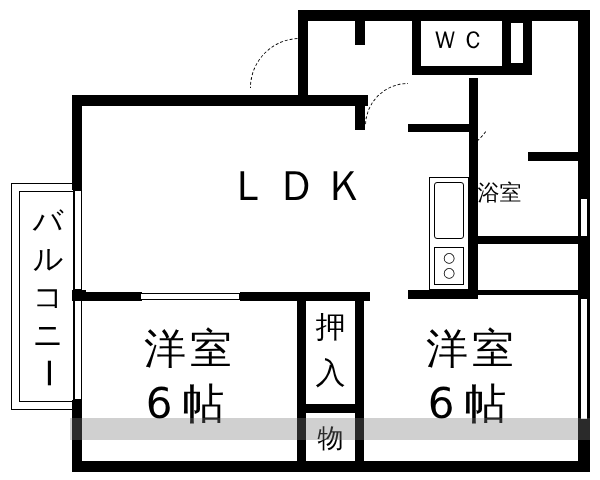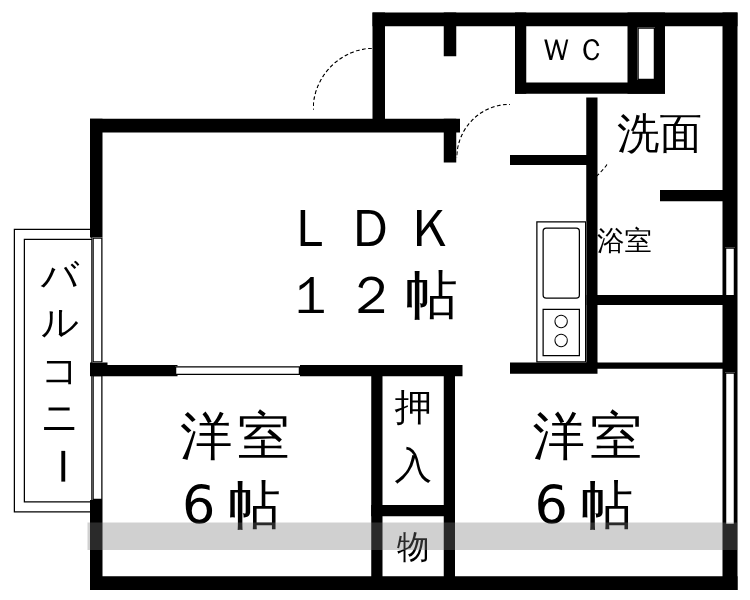--- a/index.html
+++ b/index.html
@@ -1,21 +1,21 @@
 <!DOCTYPE html>
 <html><head>
 <meta charset="utf-8">
 <style>
   html, body { margin: 0; padding: 0; }
   body { width: 600px; height: 480px; background: #ffffff; position: relative; overflow: hidden; font-family: "DejaVu Sans", sans-serif; }
   .plan { position: absolute; left: 0; top: 0; width: 600px; height: 480px; }
   .w { position: absolute; background: #000; }
   .thin { position: absolute; border: 1.5px solid #000; background: #fff; box-sizing: border-box; }
   .lbl { position: absolute; color: #000; font-family: "DejaVu Sans", sans-serif; text-align: center; line-height: 1; white-space: nowrap; }
-  .room-big { font-size: 40px; letter-spacing: 6px; font-family: Liberation Mono, monospace; }
+  .room-big { font-size: 40px; letter-spacing: 6px; }
   .room-med { font-size: 30px; }
   .win { position: absolute; background: #fff; border: 1.5px solid #000; box-sizing: border-box; }
   .door-arc { position: absolute; border: 1.5px dashed #000; box-sizing: border-box; }
   .watermark { position: absolute; left: 70px; top: 418px; width: 520px; height: 22px; background: rgba(120,120,120,0.35); }
   .wm-text { position: absolute; left: 242px; top: 419px; font-size: 19px; color: #555; font-family: "Liberation Sans", sans-serif; letter-spacing: -0.5px; }
 </style>
 </head>
 <body>
 
 <div class="plan">
@@ -53,34 +53,32 @@
 
   <div class="w" style="left:412px; top:10px; width:9px; height:65px;"></div>
   <div class="w" style="left:412px; top:66px; width:120px; height:9px;"></div>
   <div class="w" style="left:502px; top:10px; width:30px; height:65px;"></div>
   <div class="win" style="left:510px; top:22px; width:14px; height:42px;"></div>
   <div class="lbl" style="left:420px; top:28px; width:82px; font-size:24px; letter-spacing:4px;">ＷＣ</div>
   <div class="door-arc" style="left:360px; top:20px; width:140px; height:140px; border-radius:50%; clip-path: inset(45% 10% 10% 45%);"></div>
 
   <div class="w" style="left:469px; top:78px; width:9px; height:215px;"></div>
   <div class="w" style="left:528px; top:152px; width:60px; height:9px;"></div>
-  <div class="lbl room-med" style="left:480px; top:90px; width:95px; font-size:34px;">洗面</div>
 
   <div class="lbl room-med" style="left:452px; top:182px; width:95px; font-size:22px;font-family:Liberation Serif, serif;">浴室</div>
   <div class="w" style="left:469px; top:236px; width:120px; height:8px;"></div>
 
   <div class="w" style="left:469px; top:290px; width:119px; height:5px;"></div>
 
   <div class="thin" style="left:429px; top:177px; width:40px; height:113px;"></div>
   <div class="thin" style="left:434px; top:182px; width:30px; height:57px; border-radius:3px;"></div>
   <div class="thin" style="left:434px; top:247px; width:30px; height:38px;"></div>
   <div class="lbl" style="left:434px; top:250px; width:30px; font-size:14px; line-height:15px;">○<br>○</div>
 
   <div class="lbl room-big" style="left:200px; top:165px; width:200px; font-size:42px;">ＬＤＫ</div>
-  <div class="lbl room-big" style="left:200px; top:218px; width:200px; font-size:42px;">１２帖</div>
 
   <div class="w" style="left:72px; top:292px; width:70px; height:9px;"></div>
   <div class="win" style="left:140px; top:293px; width:100px; height:7px;"></div>
   <div class="w" style="left:240px; top:292px; width:130px; height:9px;"></div>
   <div class="w" style="left:408px; top:290px; width:70px; height:9px;"></div>
 
   <div class="w" style="left:297px; top:300px; width:9px; height:170px;"></div>
   <div class="w" style="left:355px; top:300px; width:9px; height:170px;"></div>
   <div class="w" style="left:297px; top:404px; width:67px; height:9px;"></div>
   <div class="lbl" style="left:306px; top:312px; width:49px; font-size:30px;">押</div>

